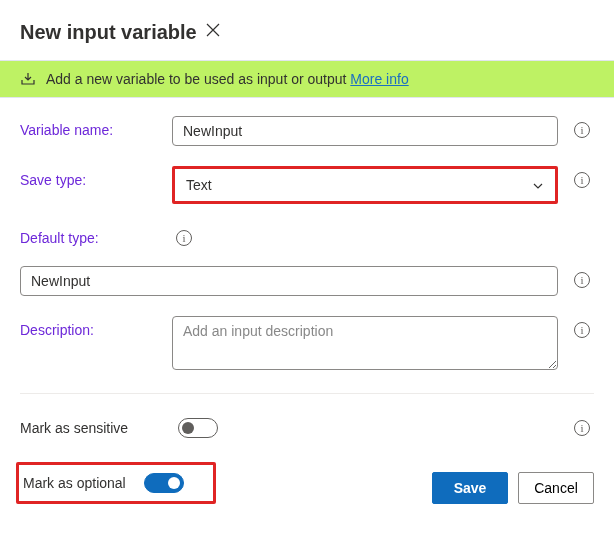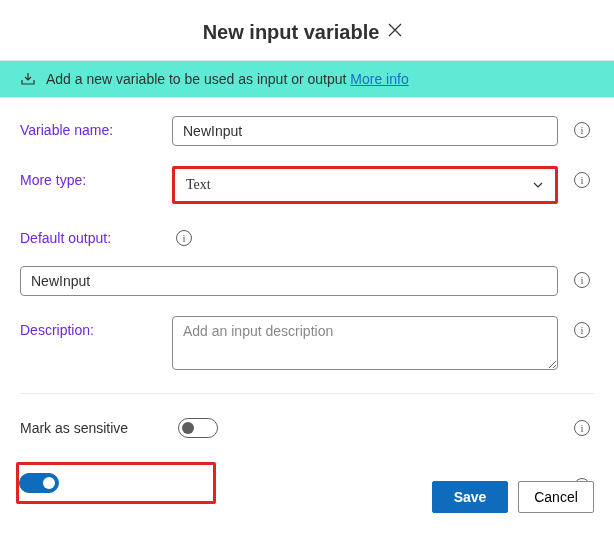--- a/index.html
+++ b/index.html
@@ -8,30 +8,30 @@
     font-family: "Segoe UI", Arial, sans-serif;
     font-size: 14px;
     color: #323130;
     background: #fff;
     width: 614px;
     height: 537px;
     overflow: hidden;
   }
   .dialog { width: 614px; height: 537px; padding: 0; }
   .header {
-    display: flex; align-items: center; justify-content: center;
+    display: flex; align-items: center; justify-content: flex-start;
     padding: 16px 20px 12px 20px;
   }
   .title { font-size: 20px; font-weight: 600; }
   .close-btn {
     width: 32px; height: 32px; display:flex; align-items:center; justify-content:center;
     cursor: pointer; background:transparent; border:none; font-size:16px; color:#323130;
   }
   .banner {
-    background: #5eead4;
+    background: #bef264;
     border-top: 1px solid #e1e5ee;
     border-bottom: 1px solid #e1e5ee;
     padding: 10px 20px;
     display: flex; align-items: center; gap: 10px;
   }
   .banner-icon {
     width:16px; height:16px; display:inline-flex; align-items:center; justify-content:center;
   }
   .banner-link { color: #1b6ec2; text-decoration: underline; cursor:pointer; }
   .form {
@@ -50,21 +50,21 @@
     border: 1px solid #8a8886;
     border-radius: 4px;
     padding: 6px 10px;
     font-family: inherit; font-size: 14px;
     color:#323130;
     background:#fff;
   }
   .text-input::placeholder, .textarea-input::placeholder { color:#888; }
   .select-input {
     display:flex; align-items:center; justify-content:space-between;
-    cursor:pointer; height:32px;font-family:Liberation Serif, serif;
+    cursor:pointer; height:32px;
   }
   .chevron {
     width:12px; height:12px; display:inline-block;
   }
   .textarea-input { resize: vertical; height: 54px; }
   .info-btn {
     width: 24px; padding-top:6px; display:flex; align-items:flex-start; justify-content:center;
     cursor:pointer; color:#605e5c;
   }
   .info-icon {
@@ -94,21 +94,21 @@
   .toggle.on .knob { left:auto; right:3px; background:#fff; }
   .toggle-row .info-btn { padding-top:0; }
 
   .row-wrap-highlight {
     border:3px solid #e02424; border-radius:2px;
     padding: 8px 4px 8px 0; margin-left:16px; width:200px;
     display:flex; align-items:center; gap:18px;
   }
   .row-wrap-highlight .toggle-label { width:auto; padding-left:4px;}
   .footer {
-    position:absolute; bottom:24px; right:20px; display:flex; gap:10px;
+    position:absolute; bottom:33px; right:20px; display:flex; gap:10px;
   }
   .btn {
     min-width:76px; height:32px; border-radius:2px; font-size:14px; cursor:pointer;
     border:1px solid #8a8886; background:#fff;
   }
   .btn.primary { background:#0f6cbd; color:#fff; border-color:#0f6cbd; font-weight:600;}
   .hr { border:none; border-top:1px solid #edebe9; margin:8px 20px 14px 20px;}
 </style>
 </head>
 <body>
@@ -144,38 +144,38 @@
       <div class="form-label">Variable name:</div>
       <div class="field-wrap">
         <input class="text-input" value="NewInput" style="">
       </div>
       <div class="info-btn">
           <span class="info-icon">i</span>
         </div>
     </div>
 
     <div class="form-row">
-      <div class="form-label">More type:</div>
+      <div class="form-label">Save type:</div>
       <div class="field-wrap highlight-red">
         <div class="select-input">
           <span>Text</span>
           <span class="chevron">
             <svg width="12" height="12" viewBox="0 0 12 12">
                 <path d="M2 4 L6 8 L10 4" stroke="#323130" stroke-width="1.2" fill="none"></path>
               </svg>
           </span>
         </div>
       </div>
       <div class="info-btn">
           <span class="info-icon">i</span>
         </div>
     </div>
 
     <div class="form-row">
-      <div class="form-label">Default output:</div>
+      <div class="form-label">Default type:</div>
       <div class="info-btn">
           <span class="info-icon">i</span>
         </div>
     </div>
 
     <div class="form-row">
       <div class="field-wrap">
         <input class="text-input" value="NewInput" style="">
       </div>
       <div class="info-btn">
@@ -203,20 +203,21 @@
           <span class="knob"></span>
         </span>
     </div>
     <div class="info-btn">
         <span class="info-icon">i</span>
       </div>
   </div>
 
   <div style="display:flex; align-items:center; padding-right:20px; gap:12px;">
     <div class="row-wrap-highlight">
+      <div class="toggle-label">Mark as optional</div>
       <span class="toggle on">
           <span class="knob"></span>
         </span>
     </div>
     <div style="flex:1"></div>
     <div class="info-btn">
         <span class="info-icon">i</span>
       </div>
   </div>
 

